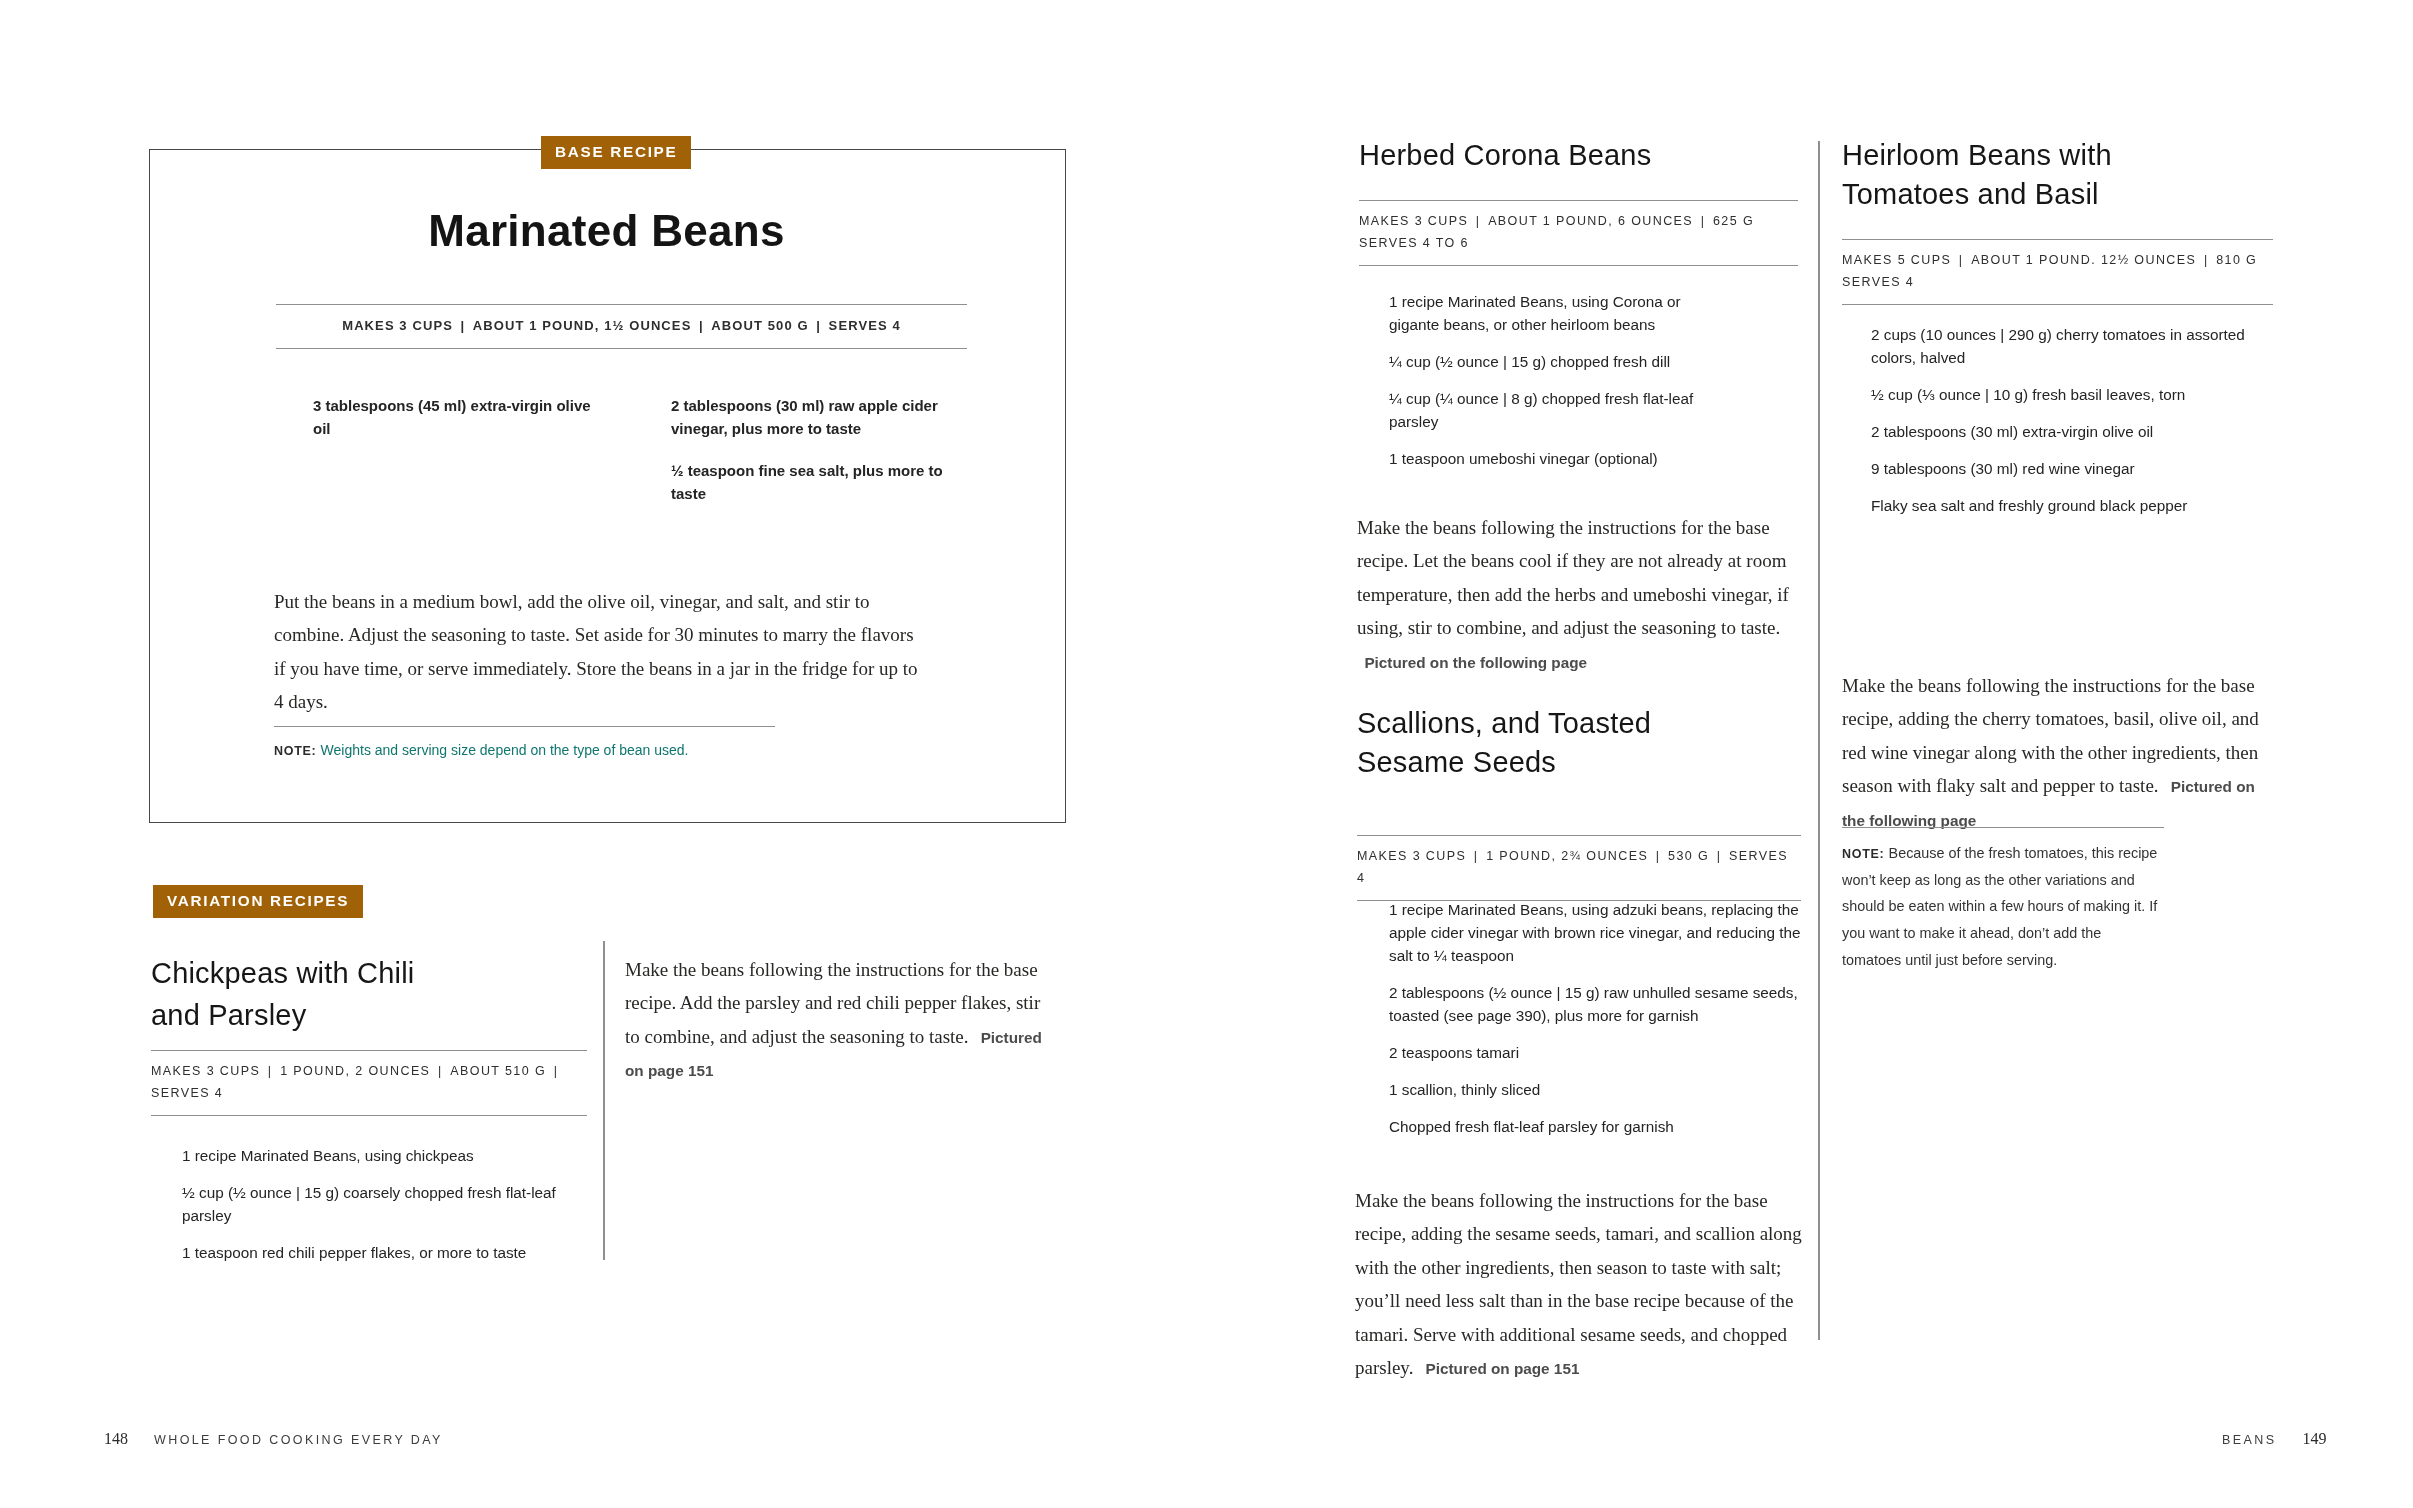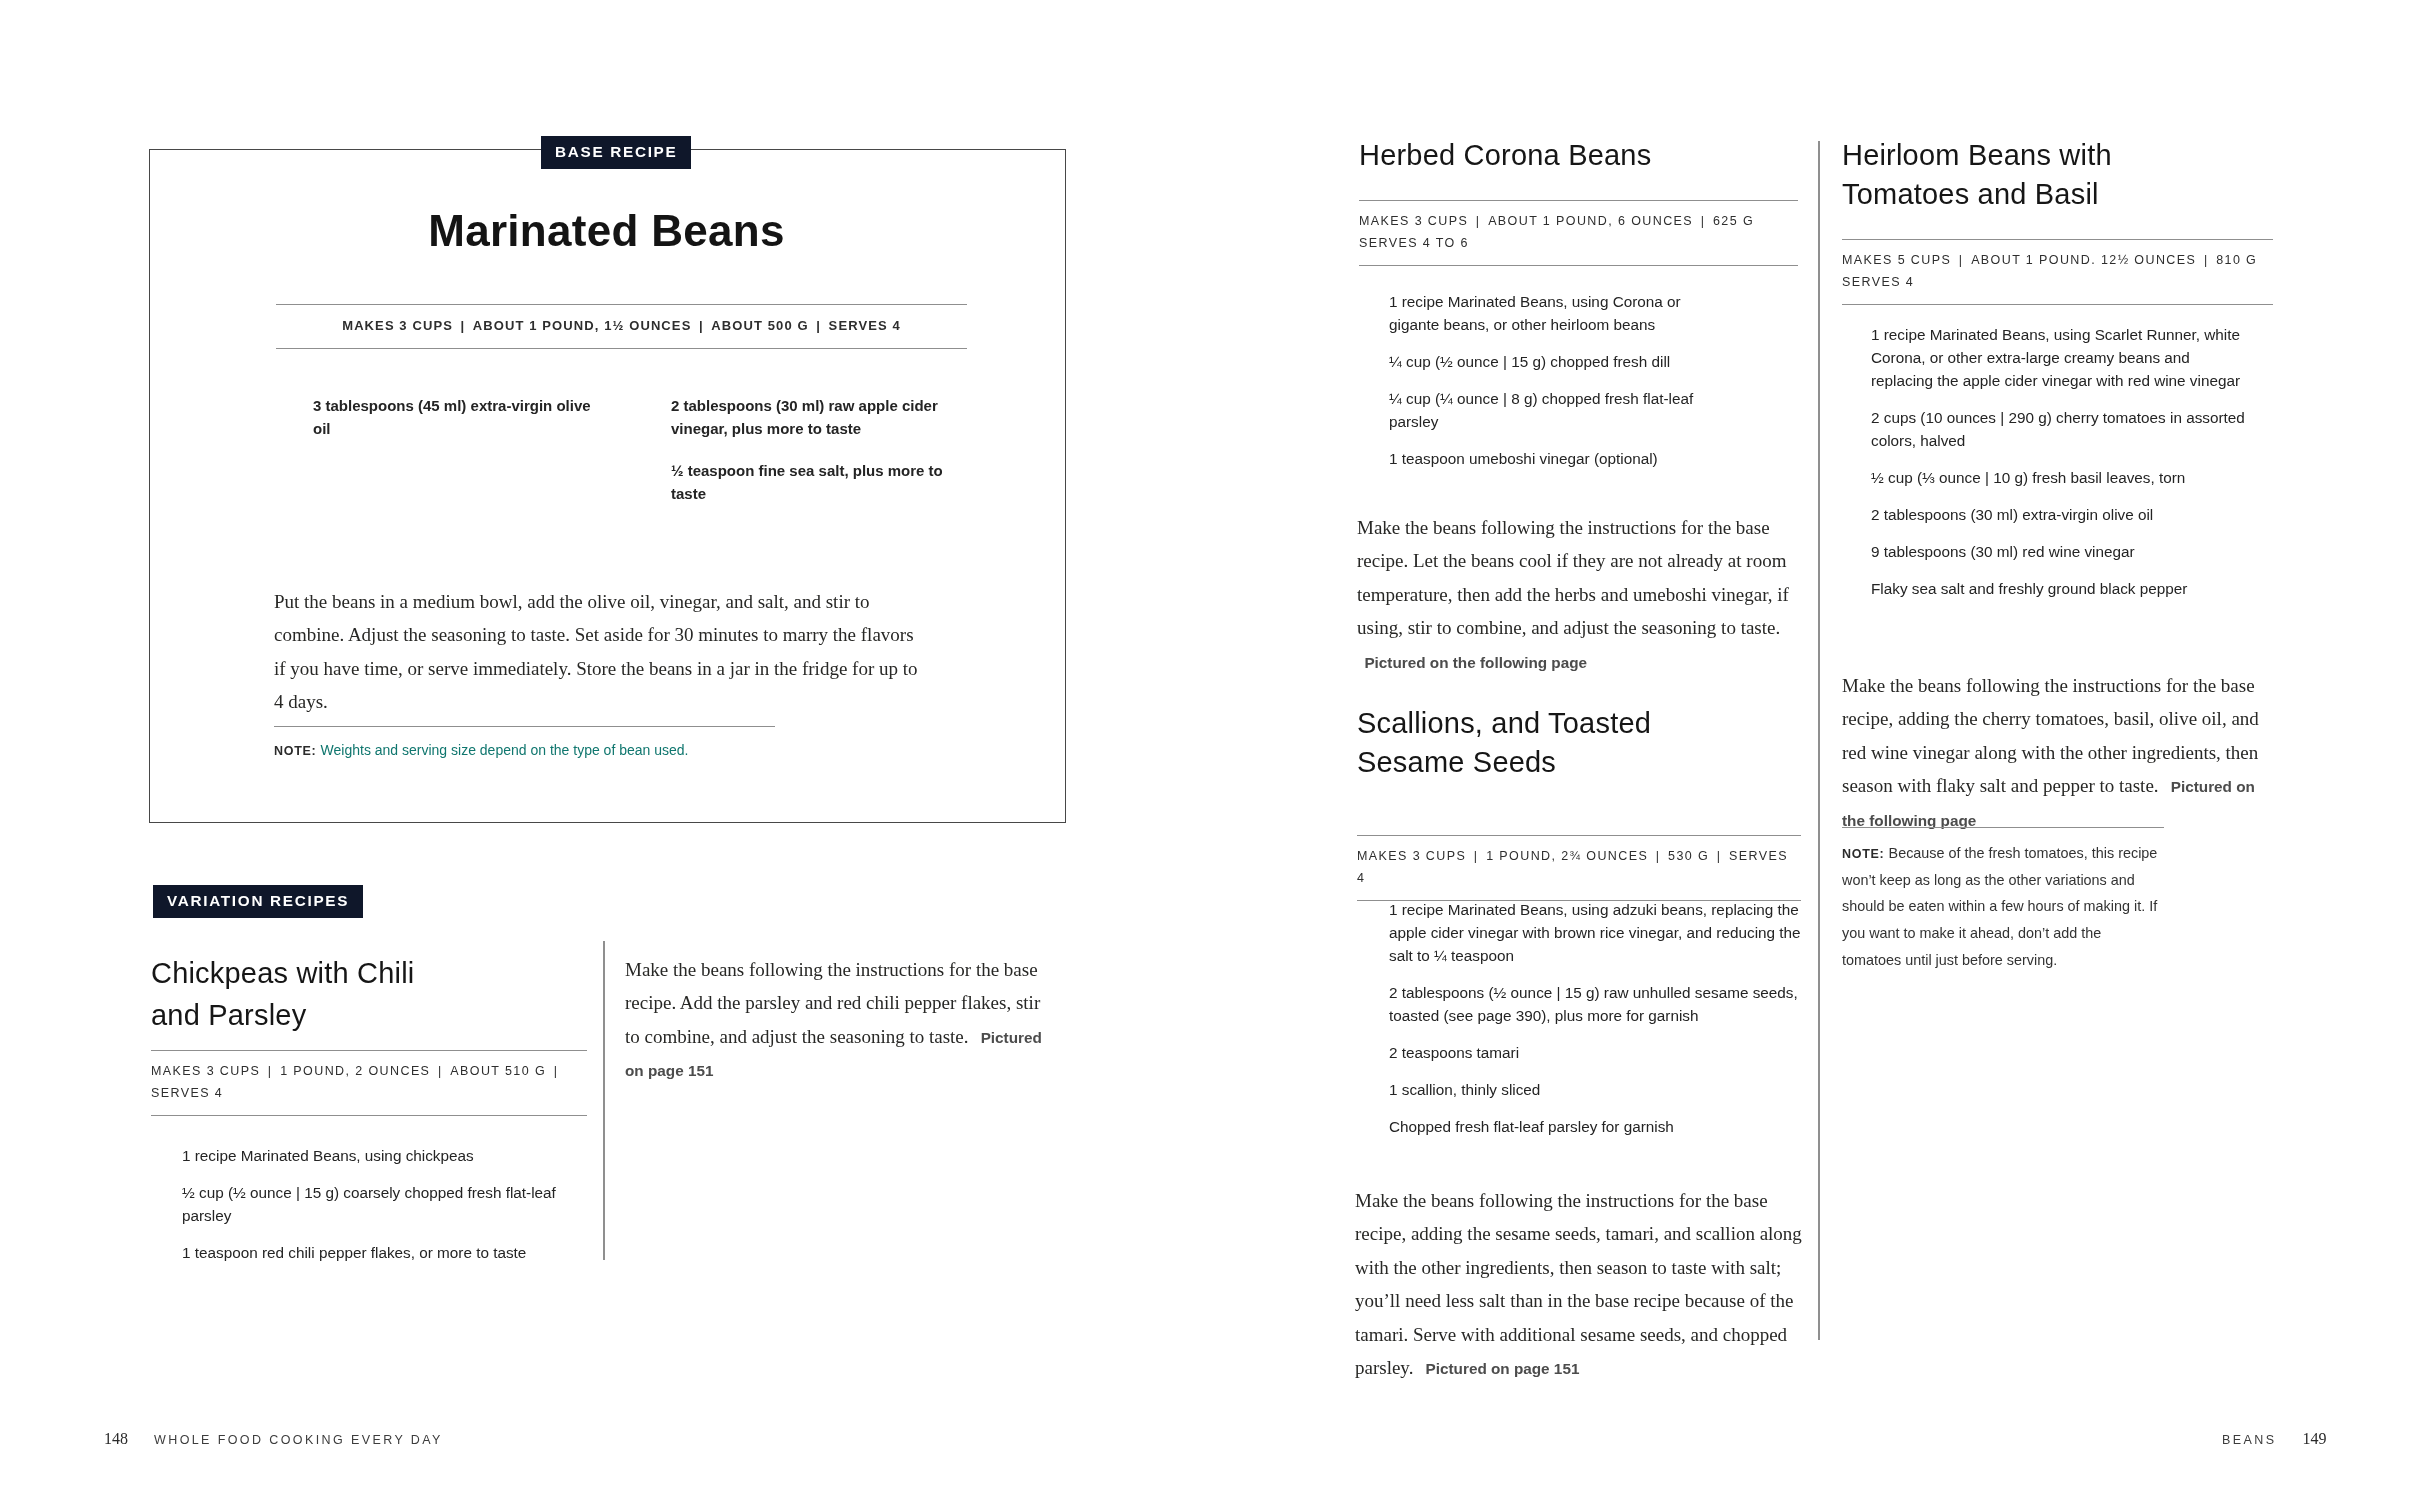--- a/index.html
+++ b/index.html
@@ -8,21 +8,21 @@
     font-family:"Liberation Sans", sans-serif; color:#1f1f1f;
   }
   .abs { position:absolute; }
 
   
   .recipe-box { border:1.9px solid #474747; }
   .vrule { width:1.9px; background:#8f8f8f; }
 
   
   .badge {
-    background:#0f172a; color:#ffffff; display:inline-block;
+    background:#a16207; color:#ffffff; display:inline-block;
     font-weight:700; font-size:15.3px; letter-spacing:1.7px; padding:7.4px 14px;
   }
 
   
   .box-title { font-size:44px; font-weight:700; letter-spacing:0.3px; text-align:center; color:#141414; }
   .h2 { font-size:29px; font-weight:400; line-height:1.33; letter-spacing:0.2px; color:#161616; }
 
   
   .meta-block { border-top:1.4px solid #8f8f8f; border-bottom:1.4px solid #8f8f8f; padding:10.2px 0; }
   .meta-line { font-size:12.5px; letter-spacing:1.4px; color:#2e2e2e; line-height:1.75; }
@@ -162,21 +162,20 @@
       <div>Heirloom Beans with</div>
       <div>Tomatoes and Basil</div>
     </div>
 
     <div class="abs meta-block" style="left:1842px; top:239px; width:431px;">
       <div class="meta-line">MAKES 5 CUPS | ABOUT 1 POUND. 12½ OUNCES | 810 G</div>
       <div class="meta-line">SERVES 4</div>
     </div>
 
     <div class="abs" style="left:1871px; top:324px; width:376px;">
-      <div class="ing-item">1 recipe Marinated Beans, using Scarlet Runner, white Corona, or other extra-large creamy beans and replacing the apple cider vinegar with red wine vinegar</div>
       <div class="ing-item">2 cups (10 ounces | 290 g) cherry tomatoes in assorted colors, halved</div>
       <div class="ing-item">½ cup (⅓ ounce | 10 g) fresh basil leaves, torn</div>
       <div class="ing-item">2 tablespoons (30 ml) extra-virgin olive oil</div>
       <div class="ing-item">9 tablespoons (30 ml) red wine vinegar</div>
       <div class="ing-item">Flaky sea salt and freshly ground black pepper</div>
     </div>
 
     <div class="abs serif" style="left:1842px; top:669px; width:438px;">
       <span>Make the beans following the instructions for the base recipe, adding the cherry tomatoes, basil, olive oil, and red wine vinegar along with the other ingredients, then season with flaky salt and pepper to taste.</span>
       <span class="pictured">Pictured on the following page</span>

